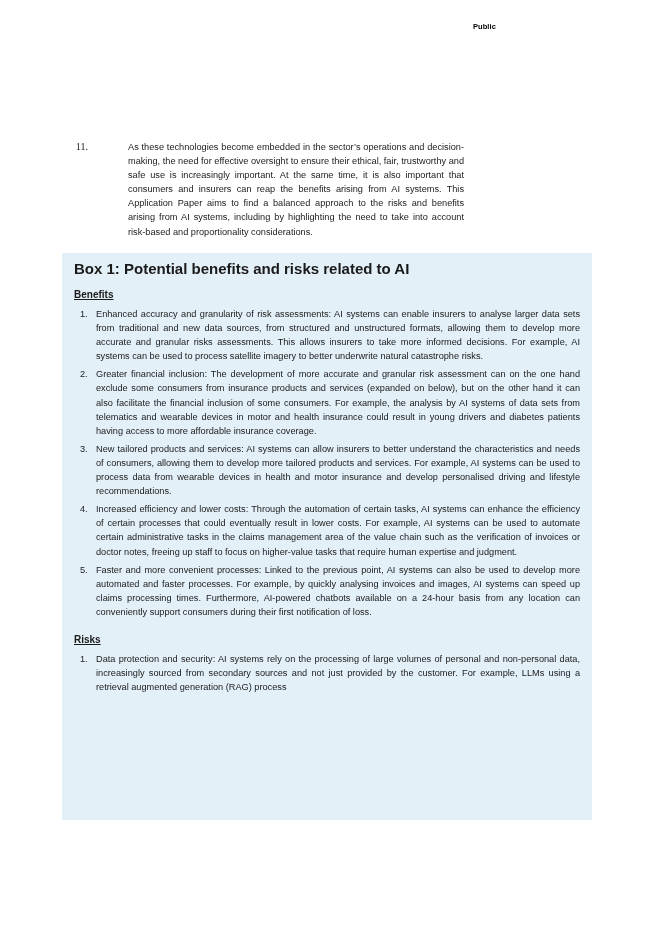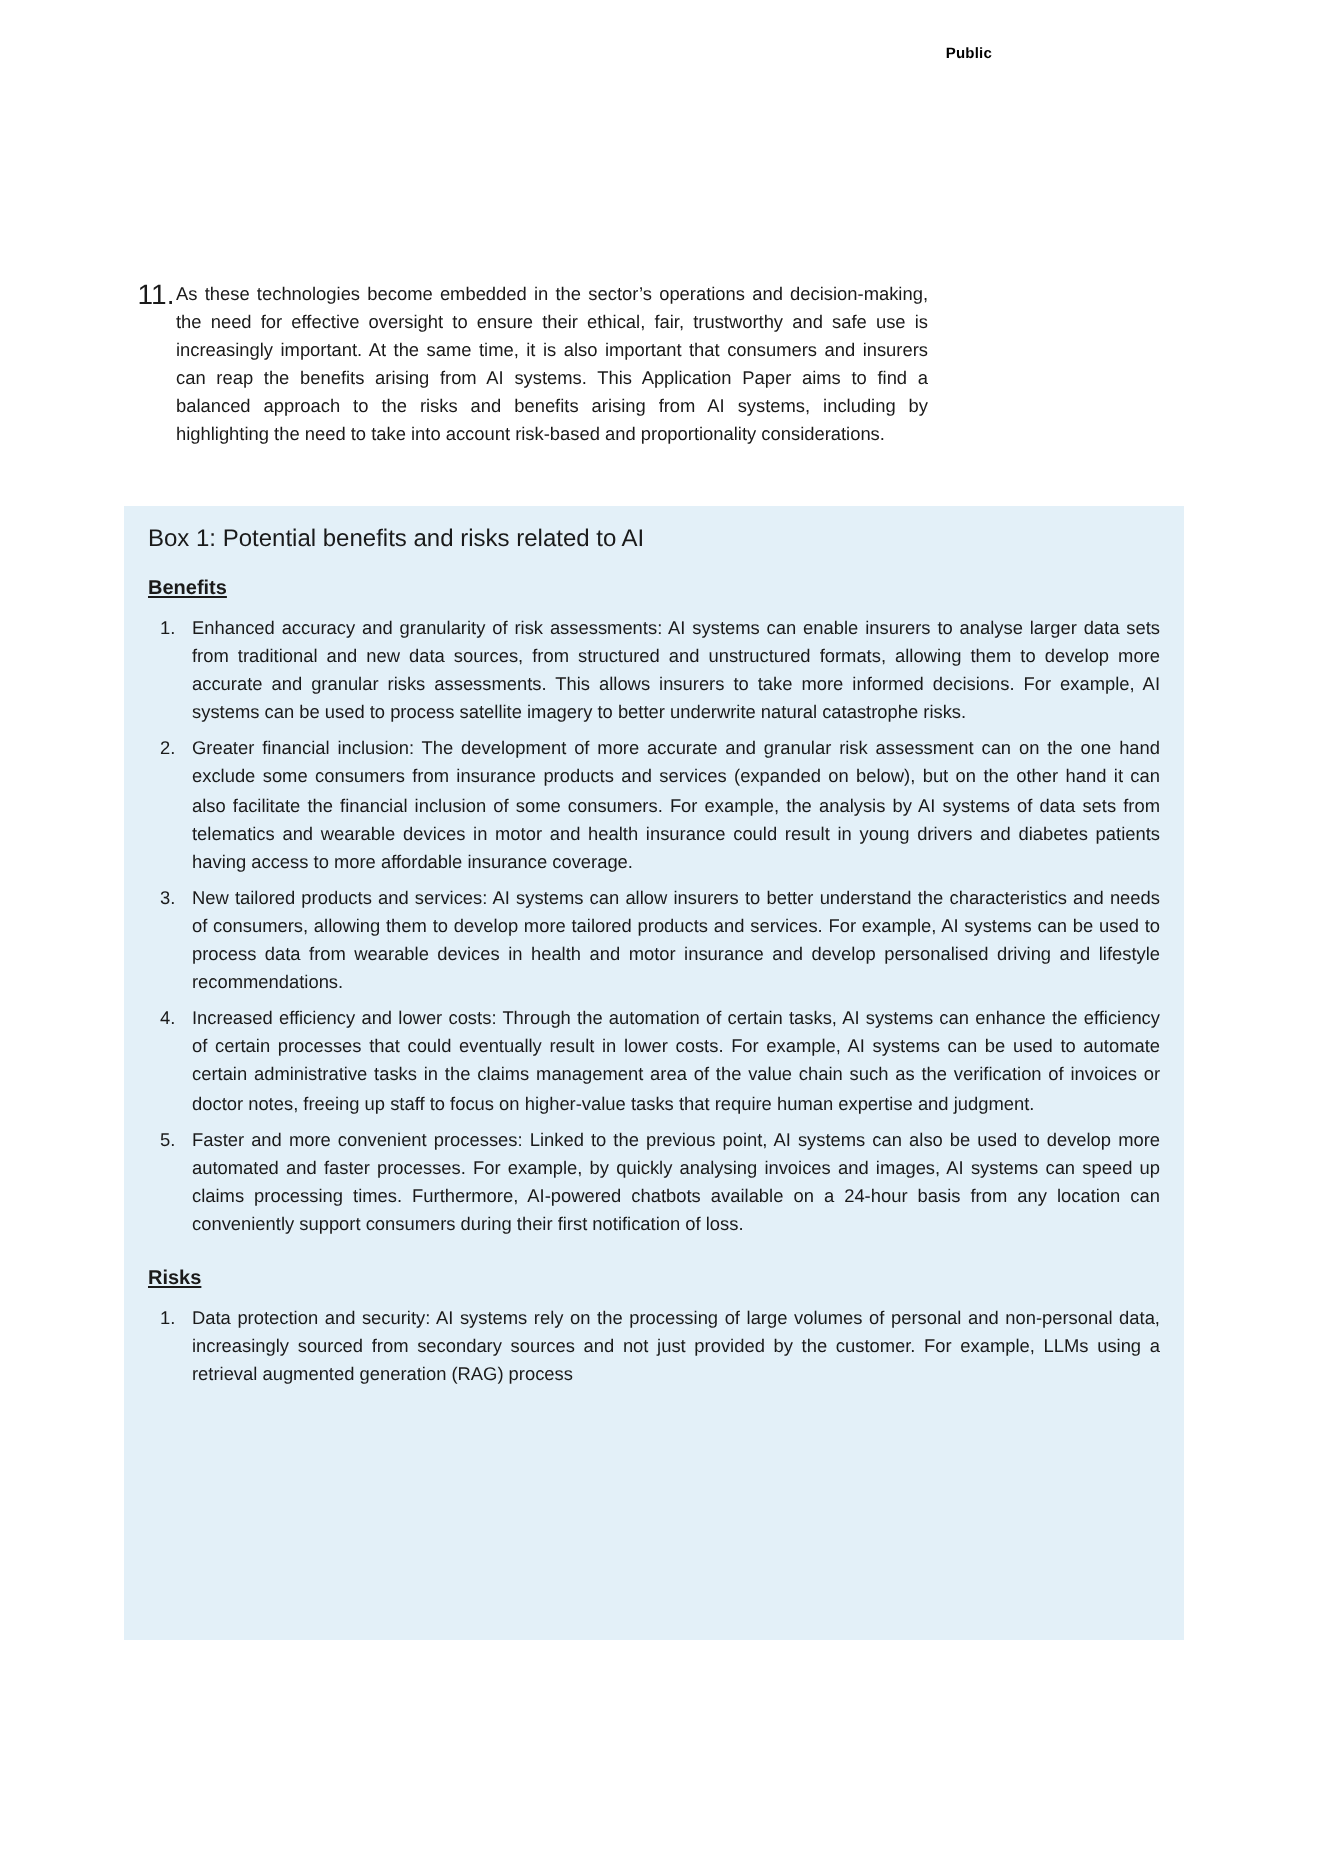--- a/index.html
+++ b/index.html
@@ -74,44 +74,46 @@
     display: flex;
     margin: 0 0 0 0;
     padding: 0 60px 0 68px;
     font-size: 9.2px;
     line-height: 14.1px;
     text-align: justify;
   }
   .para-numbered .num {
     width: 20px;
     flex: 0 0 20px;
-    text-align: center;
-    font-size: 14px;
+    text-align: right;
+    font-size: 10px;
+    font-family: Liberation Serif, serif;
   }
   .para-numbered .txt {
     flex: 1 1 auto;
     text-align: justify;
     text-justify: inter-word;
+    margin-left: 40px;
   }
 
   
   .info-box {
     position: absolute;
     left: 62px;
     top: 253px;
     width: 530px;
     background: #e3f0f8;
     padding: 9px 12px 10px 12px;
     box-sizing: border-box;
     height: 567px;
     overflow: hidden;
   }
   .box-title {
-    font-size: 12px;
-    font-weight: normal;
+    font-size: 15px;
+    font-weight: bold;
     line-height: 14px;
     margin-bottom: 8px;
   }
   .box-subhead {
     font-size: 10px;
     font-weight: bold;
     text-decoration: underline;
     line-height: 14px;
     margin-bottom: 5px;
     display: inline-block;

